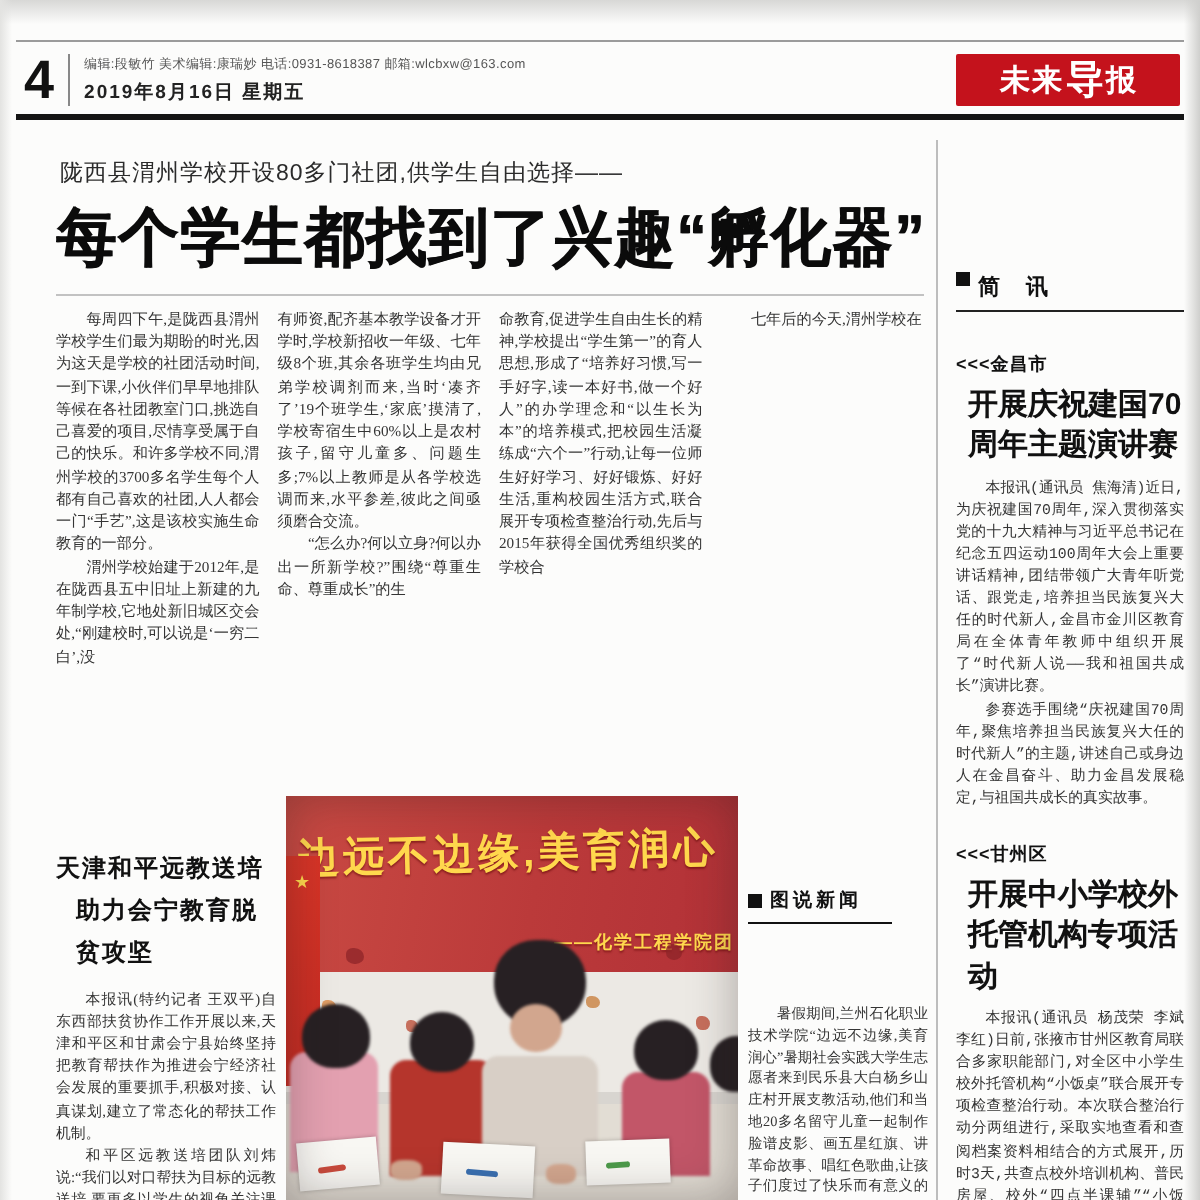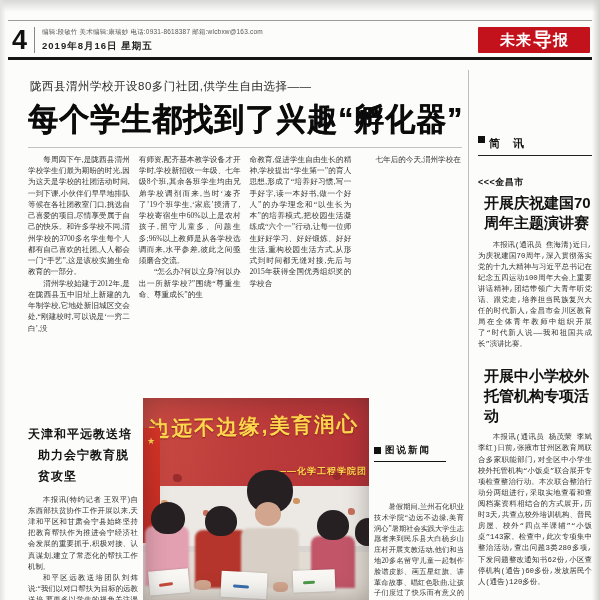--- a/index.html
+++ b/index.html
@@ -103,25 +103,25 @@
   <div class="main">
     <div class="kicker">陇西县渭州学校开设80多门社团,供学生自由选择——</div>
     <div class="headline">每个学生都找到了兴趣“孵化器”</div>
     <div class="byline-rule"></div>
     <div class="cols">
       <div class="col">
         <p>每周四下午,是陇西县渭州学校学生们最为期盼的时光,因为这天是学校的社团活动时间,一到下课,小伙伴们早早地排队等候在各社团教室门口,挑选自己喜爱的项目,尽情享受属于自己的快乐。和许多学校不同,渭州学校的3700多名学生每个人都有自己喜欢的社团,人人都会一门“手艺”,这是该校实施生命教育的一部分。</p>
         <p>渭州学校始建于2012年,是在陇西县五中旧址上新建的九年制学校,它地处新旧城区交会处,“刚建校时,可以说是‘一穷二白’,没</p>
       </div>
       <div class="col">
-        <p style="text-indent:0">有师资,配齐基本教学设备才开学时,学校新招收一年级、七年级8个班,其余各班学生均由兄弟学校调剂而来,当时‘凑齐了’19个班学生,‘家底’摸清了,学校寄宿生中60%以上是农村孩子,留守儿童多、问题生多;96%以上教师是从各学校选调而来,水平参差,彼此之间亟须磨合交流。</p>
+        <p style="text-indent:0">有师资,配齐基本教学设备才开学时,学校新招收一年级、七年级8个班,其余各班学生均由兄弟学校调剂而来,当时‘凑齐了’19个班学生,‘家底’摸清了,学校寄宿生中60%以上是农村孩子,留守儿童多、问题生多;7%以上教师是从各学校选调而来,水平参差,彼此之间亟须磨合交流。</p>
         <p>“怎么办?何以立身?何以办出一所新学校?”围绕“尊重生命、尊重成长”的生</p>
       </div>
       <div class="col">
-        <p style="text-indent:0">命教育,促进学生自由生长的精神,学校提出“学生第一”的育人思想,形成了“培养好习惯,写一手好字,读一本好书,做一个好人”的办学理念和“以生长为本”的培养模式,把校园生活凝练成“六个一”行动,让每一位师生好好学习、好好锻炼、好好生活,重构校园生活方式,从形式到时间都无缝对接,先后与2015年获得全国优秀组织奖的学校合</p>
+        <p style="text-indent:0">命教育,促进学生自由生长的精神,学校提出“学生第一”的育人思想,形成了“培养好习惯,写一手好字,读一本好书,做一个好人”的办学理念和“以生长为本”的培养模式,把校园生活凝练成“六个一”行动,让每一位师生好好学习、好好锻炼、好好生活,重构校园生活方式,联合展开专项检查整治行动,先后与2015年获得全国优秀组织奖的学校合</p>
       </div>
       <div class="col">
         <p>七年后的今天,渭州学校在</p>
       </div>
     </div>
   </div>
 
   <div class="sub-article">
     <div class="sub-title">
       <span class="t1">天津和平远教送培</span>
@@ -195,24 +195,26 @@
     <div class="briefs-header">
       <span class="sq"></span>
       <span class="briefs-title">简  讯</span>
     </div>
 
     <div class="brief-item">
       <div class="brief-region">&lt;&lt;&lt;金昌市</div>
       <div class="brief-title">开展庆祝建国70周年主题演讲赛</div>
       <div class="brief-body">
         <p>本报讯(通讯员 焦海清)近日,为庆祝建国70周年,深入贯彻落实党的十九大精神与习近平总书记在纪念五四运动100周年大会上重要讲话精神,团结带领广大青年听党话、跟党走,培养担当民族复兴大任的时代新人,金昌市金川区教育局在全体青年教师中组织开展了“时代新人说——我和祖国共成长”演讲比赛。</p>
+        <p>参赛选手围绕“庆祝建国70周年,聚焦培养担当民族复兴大任的时代新人”的主题,讲述自己或身边人在金昌奋斗、助力金昌发展稳定,与祖国共成长的真实故事。</p>
       </div>
     </div>
 
     <div class="brief-item">
+      <div class="brief-region">&lt;&lt;&lt;甘州区</div>
       <div class="brief-title">开展中小学校外托管机构专项活动</div>
       <div class="brief-body">
         <p>本报讯(通讯员 杨茂荣 李斌 李红)日前,张掖市甘州区教育局联合多家职能部门,对全区中小学生校外托管机构“小饭桌”联合展开专项检查整治行动。本次联合整治行动分两组进行,采取实地查看和查阅档案资料相结合的方式展开,历时3天,共查点校外培训机构、普民房屋、校外“四点半课辅”“小饭桌”143家。检查中,此次专项集中整治活动,查出问题3类280多项,下发问题整改通知书62份,小区查停机构(通告)60多份,发放居民个人(通告)120多份。</p>
       </div>
     </div>
 
   </div>
 </div>
 
 </body></html>

